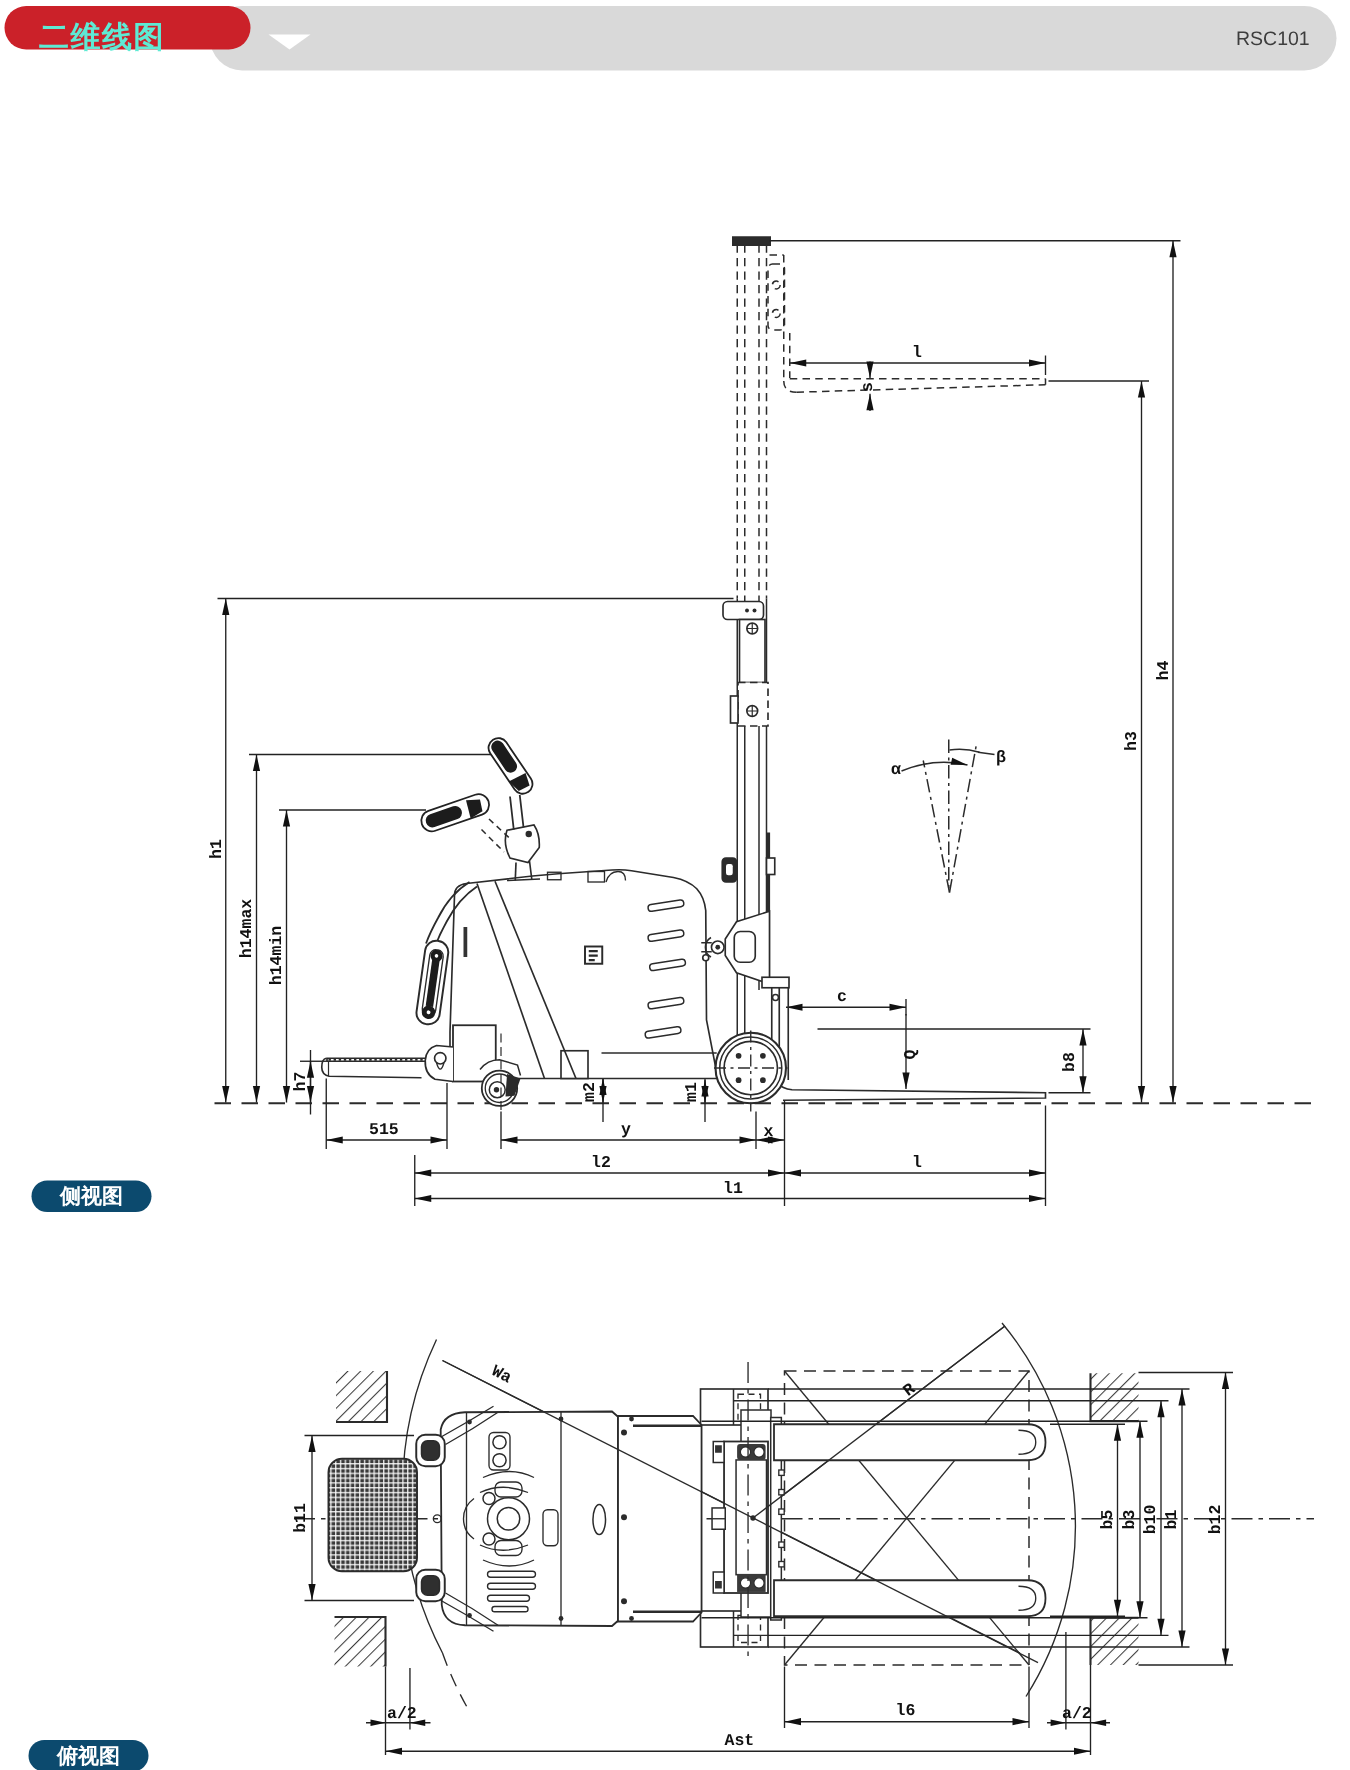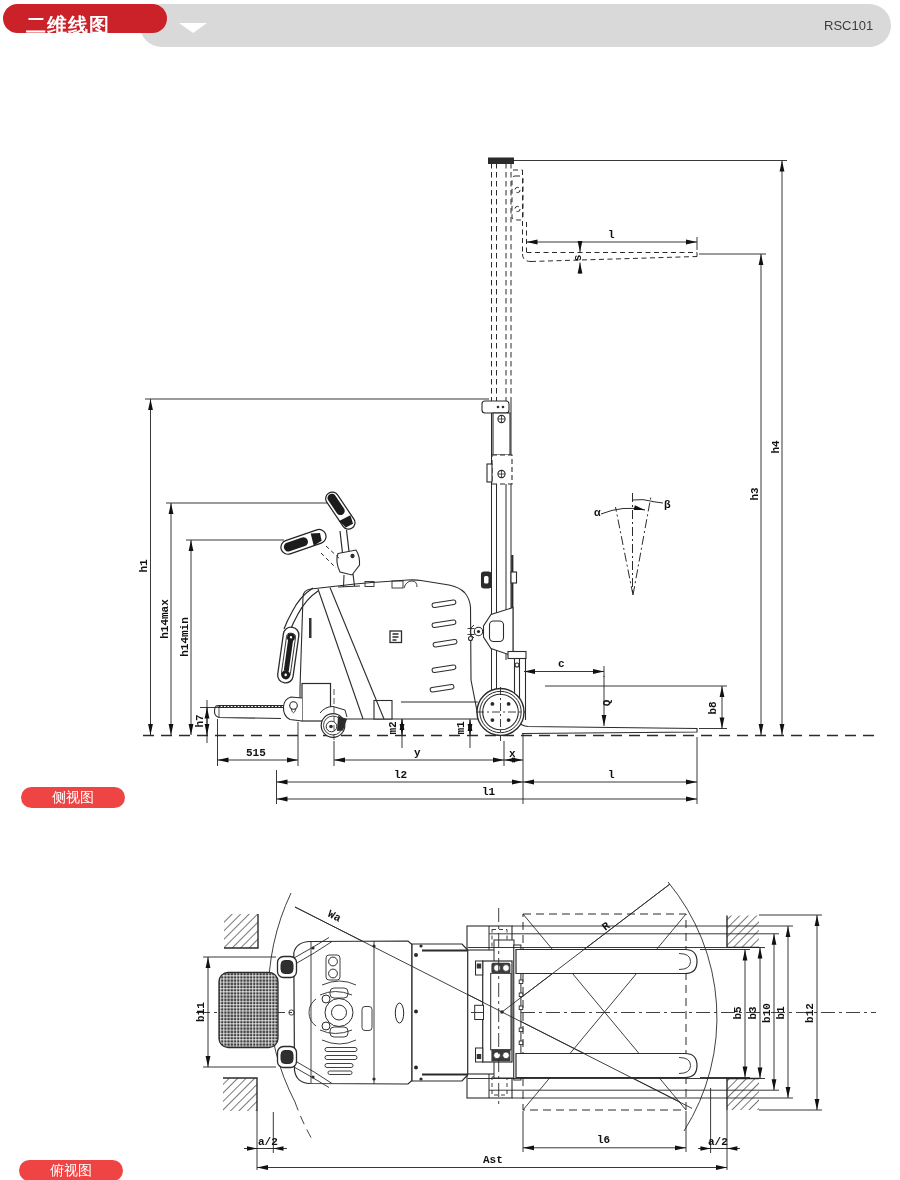--- a/index.html
+++ b/index.html
@@ -1,21 +1,21 @@
 <!DOCTYPE html>
 <html><head>
 <meta charset="utf-8">
 <style>
   html,body{margin:0;padding:0}
   body{width:900px;height:1180px;background:#fff;font-family:"Liberation Sans",sans-serif;position:relative;overflow:hidden}
   .graybar{position:absolute;left:140px;top:4px;width:751px;height:43px;background:#d9d9d9;border-radius:22px}
-  .redtab{position:absolute;left:3px;top:4px;width:164px;height:29px;background:#c92330;background:#cb2129;border-radius:22px;color:#ffffff;font-weight:bold;font-size:20px;line-height:43px;padding-left:23px;box-sizing:border-box;letter-spacing:1px}
+  .redtab{position:absolute;left:3px;top:4px;width:164px;height:29px;background:#c92330;background:#cb2129;border-radius:22px;color:#5eead4;font-weight:bold;font-size:20px;line-height:43px;padding-left:23px;box-sizing:border-box;letter-spacing:1px}
   .tri{position:absolute;left:179px;top:23px;width:0;height:0;border-left:14px solid transparent;border-right:14px solid transparent;border-top:10px solid #fff}
   .code{position:absolute;left:824px;top:18px;font-size:13px;color:#3d3d3d}
-  .pill{position:absolute;background:#ef4444;color:#fff;border-radius:11px;font-size:14px;font-weight:normal;height:21px;line-height:21px;text-align:center;width:104px}
+  .pill{position:absolute;background:#0c4a6e;color:#fff;border-radius:11px;font-size:14px;font-weight:bold;height:21px;line-height:21px;text-align:center;width:80px}
   svg{position:absolute;left:0;top:0}
   text{font-family:"Liberation Mono",monospace;font-weight:bold;font-size:11px;fill:#111}
 </style>
 </head>
 <body>
 <div class="graybar"></div>
 <div class="redtab">二维线图</div>
 <div class="tri"></div>
 <div class="code">RSC101</div>
 <div class="pill" style="left:21px;top:787px">侧视图</div>

